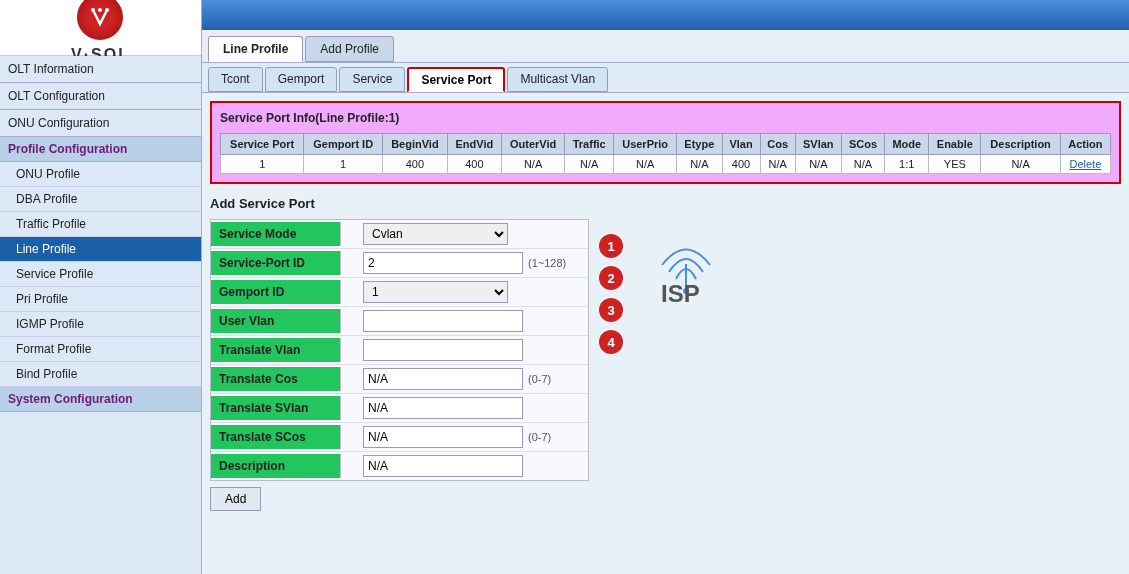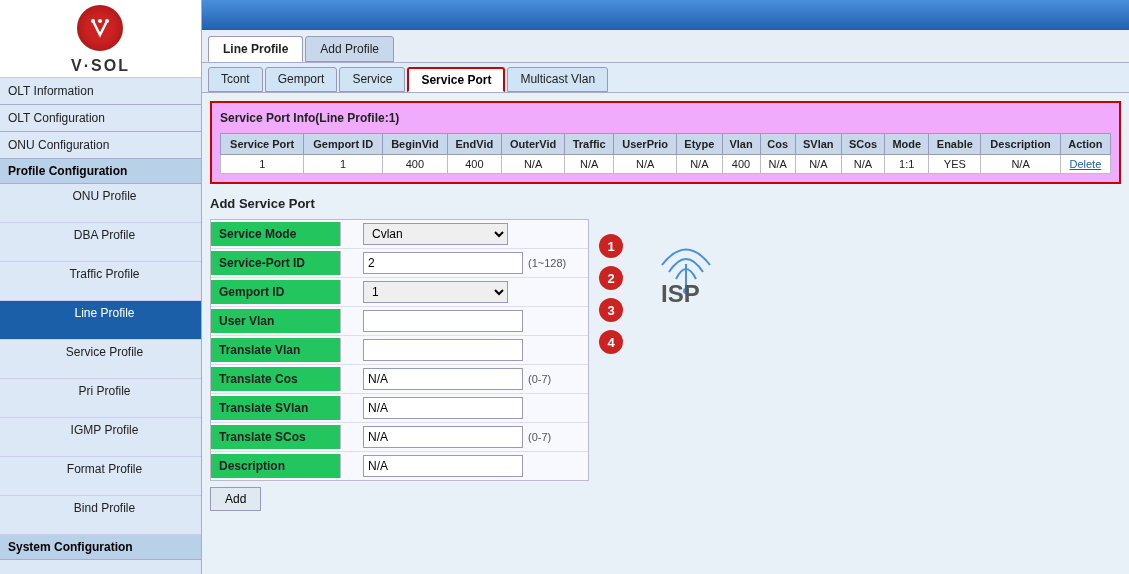--- a/index.html
+++ b/index.html
@@ -9,42 +9,41 @@
     #sidebar {
       width: 202px;
       background: #dce8f5;
       border-right: 1px solid #aac;
       flex-shrink: 0;
       display: flex;
       flex-direction: column;
     }
     #logo-area {
       background: white;
-      height: 78px;
+      height: 56px;
       display: flex;
       align-items: center;
       justify-content: center;
       border-bottom: 1px solid #ccc;
     }
     .sidebar-section-header {
       background: #b8d0e8;
       padding: 5px 8px;
       font-weight: bold;
       font-size: 12px;
-      color: #000000;
+      color: #701a75;
       border-bottom: 1px solid #aac;
       cursor: pointer;
     }
     .sidebar-item {
-      padding: 5px 8px 19px 16px;
+      padding: 5px 8px 5px 16px;
       font-size: 12px;
       color: #222;
       cursor: pointer;
       border-bottom: 1px solid #cce;
-      text-align: center;
     }
     .sidebar-item.active {
       background: #1a5fa8;
       color: white;
     }
     .sidebar-top-item {
       padding: 6px 8px;
       font-size: 12px;
       color: #222;
       cursor: pointer;

